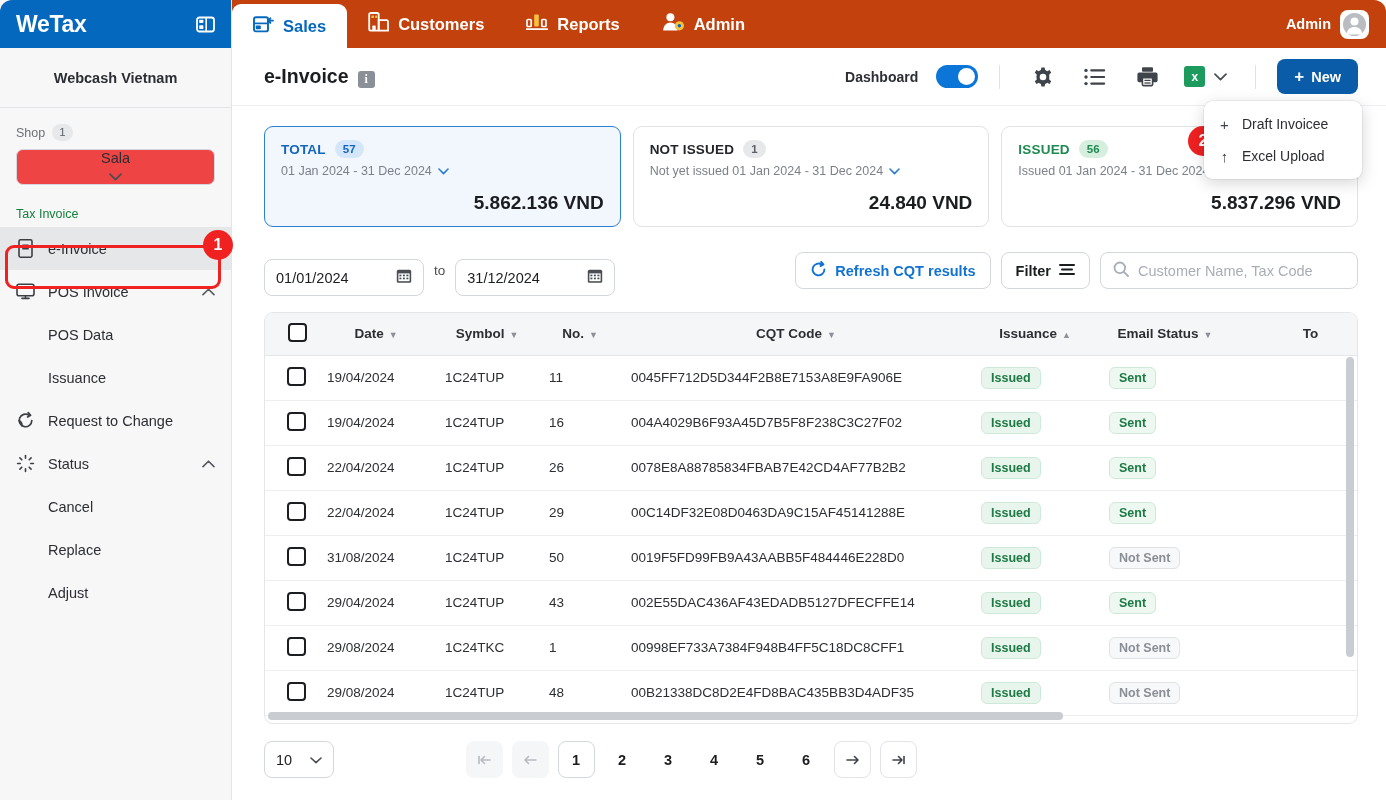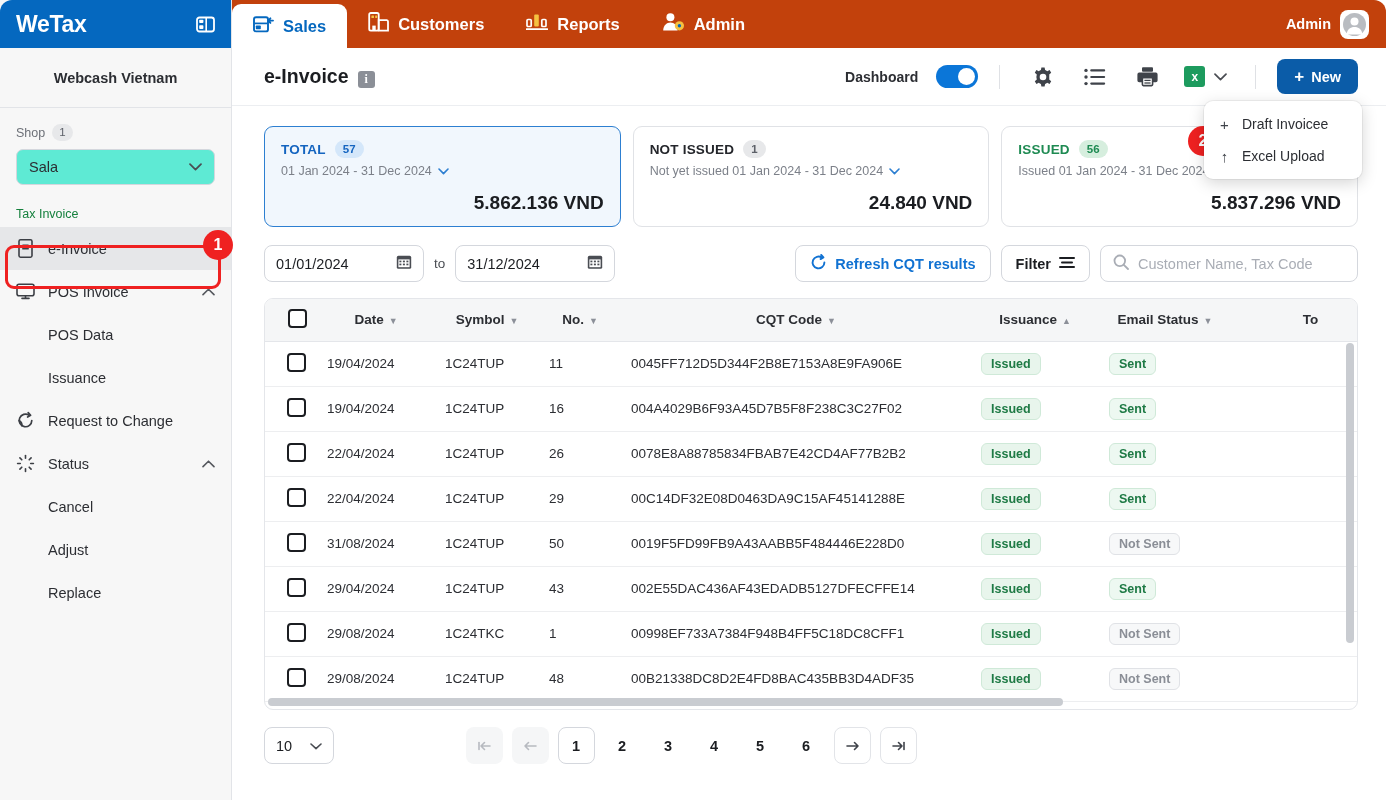--- a/index.html
+++ b/index.html
@@ -53,23 +53,23 @@
     display: flex; align-items: center; gap: 7px;
     font-size: 12.5px; color: #6d7178; margin-bottom: 8px;
   }
   .shop-count {
     background: #e7e8ea; color: #5d6169;
     border-radius: 9px; padding: 1px 7px;
     font-size: 11.5px; line-height: 15px;
   }
   .shop-select {
     height: 36px; border: 1px solid #d4d7dd; border-radius: 7px;
-    background: #5eead4;
+    background: #ef4444;
     display: flex; align-items: center; justify-content: space-between;
-    padding: 0 12px; font-size: 14.5px; color: #2c2e33;
+    padding: 0 12px; font-size: 14.5px; color: #2c2e33; flex-direction: column;
   }
   .chev { color: #4a4d53; font-size: 12px; }
 
   .sidebar-section-label {
     font-size: 12.5px; color: #15803d;
     padding: 22px 16px 6px 16px;
   }
   .nav-item {
     display: flex; align-items: center;
     height: 43px; padding: 0 16px;
@@ -260,21 +260,21 @@
 
   
   .filterrow {
     display: flex; align-items: center; margin-top: 18px; gap: 10px;
   }
   .date-input {
     width: 160px; height: 37px;
     border: 1px solid #d4d7dd; border-radius: 8px;
     background: #ffffff;
     display: flex; align-items: center; justify-content: space-between;
-    padding: 0 11px; font-size: 14.5px; color: #1b1d21;
+    padding: 0 11px; font-size: 14.5px; color: #1b1d21; margin-top: 14px;
   }
   .to-label { font-size: 13.5px; color: #4a4d53; }
   .fr-spacer { flex: 1; }
   .btn-refresh {
     height: 37px; border: 1px solid #d4d7dd; border-radius: 8px;
     background: #ffffff; color: #1172d2;
     display: flex; align-items: center; gap: 8px;
     padding: 0 14px; font-size: 14.5px; font-weight: bold;
     cursor: pointer; font-family: "Liberation Sans", sans-serif;
   }
@@ -487,24 +487,24 @@
         <svg width="13" height="8" viewBox="0 0 13 8" fill="none">
             <path d="M1 6.6 L6.5 1.2 L12 6.6" stroke="#55585e" stroke-width="1.6" stroke-linecap="round" stroke-linejoin="round"></path>
           </svg>
       </span>
     </div>
 
     <div class="nav-sub">
       <span>Cancel</span>
     </div>
     <div class="nav-sub">
+      <span>Replace</span>
+    </div>
+    <div class="nav-sub">
       <span>Adjust</span>
-    </div>
-    <div class="nav-sub">
-      <span>Replace</span>
     </div>
   </aside>
 
   <div class="main">
 
     <nav class="topnav">
       <div class="tab active">
         <span>
           <svg width="21" height="19" viewBox="0 0 21 19" fill="none">
             <rect x="1" y="2.2" width="14" height="14.2" rx="2" stroke="#0568bf" stroke-width="1.9"></rect>

